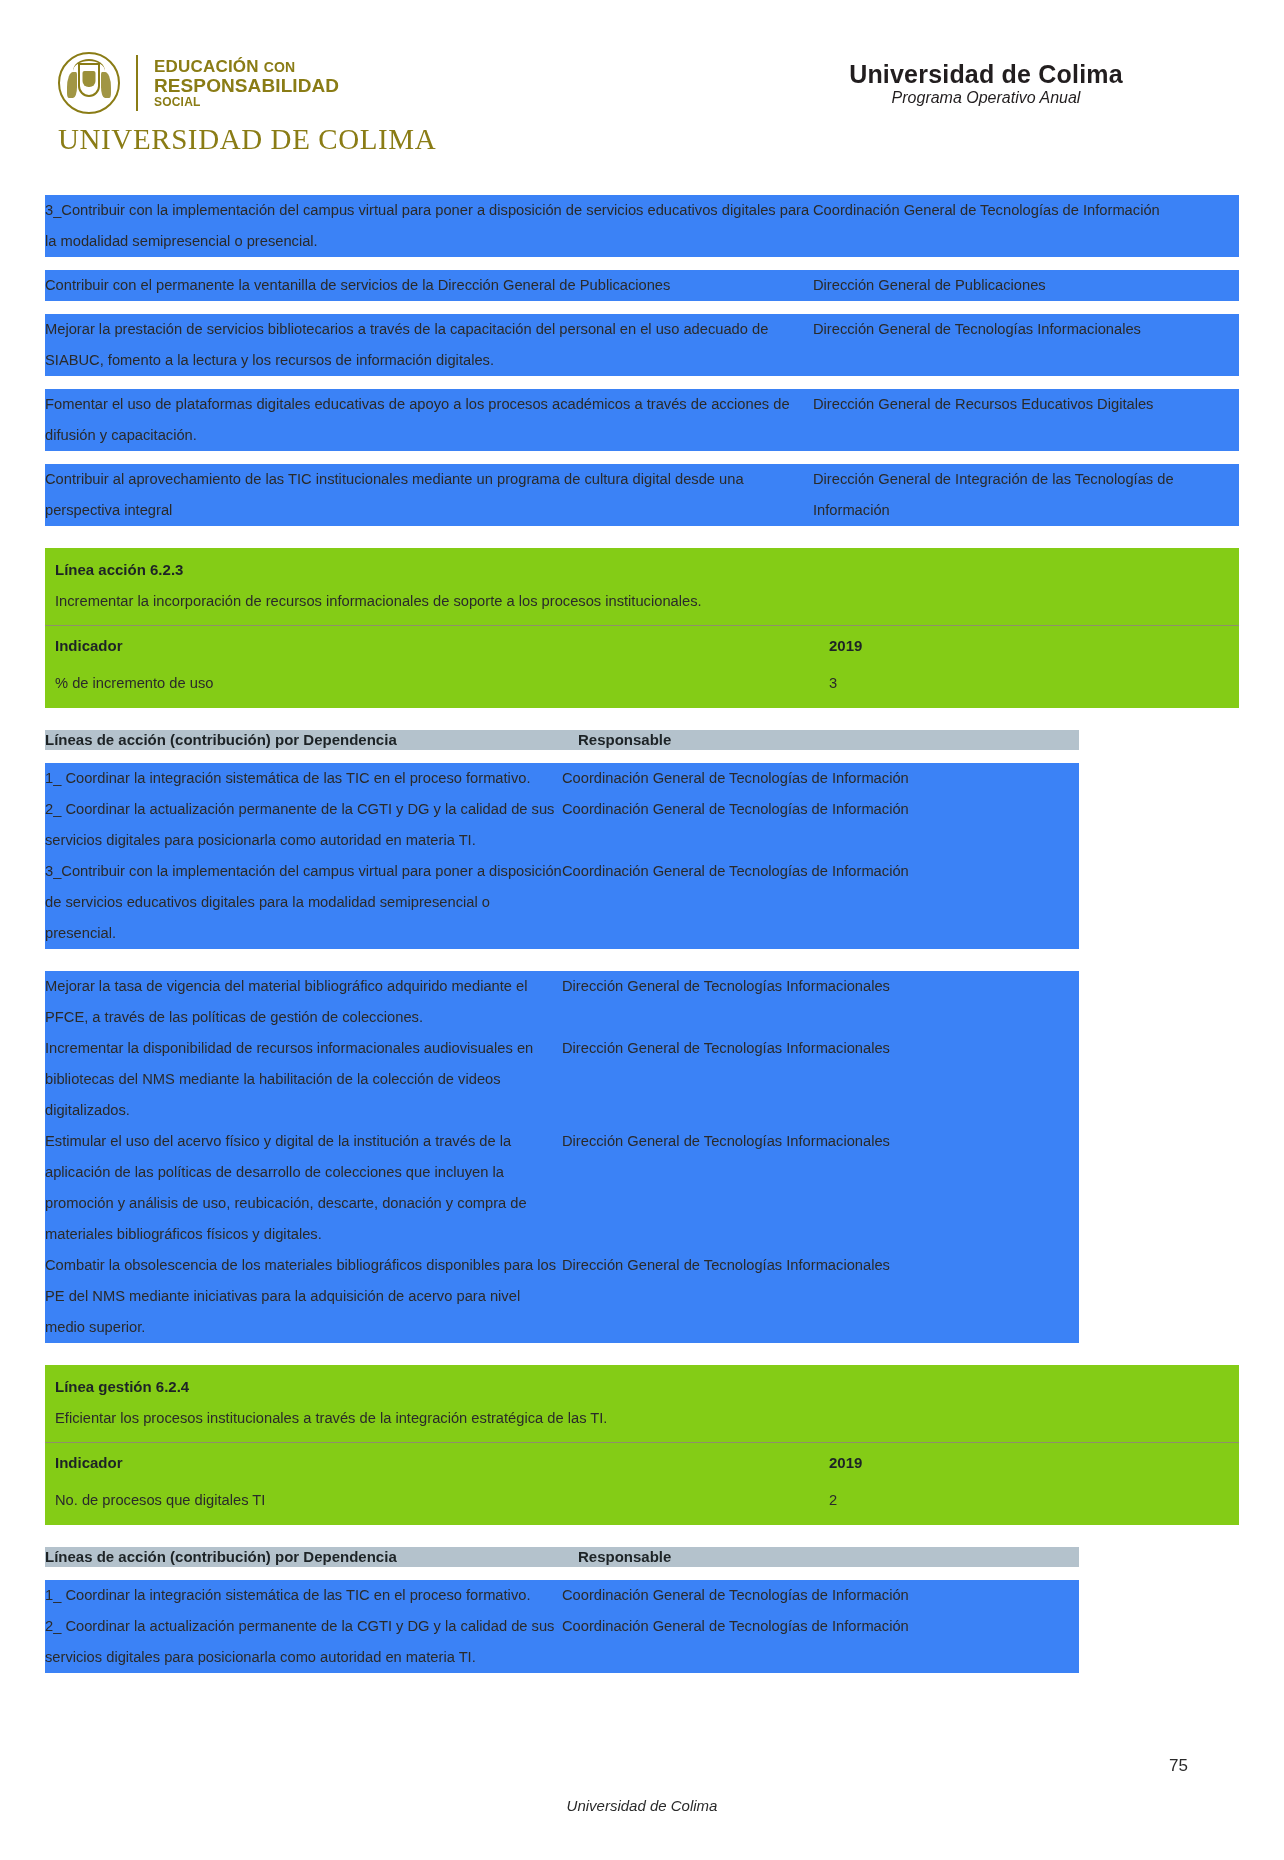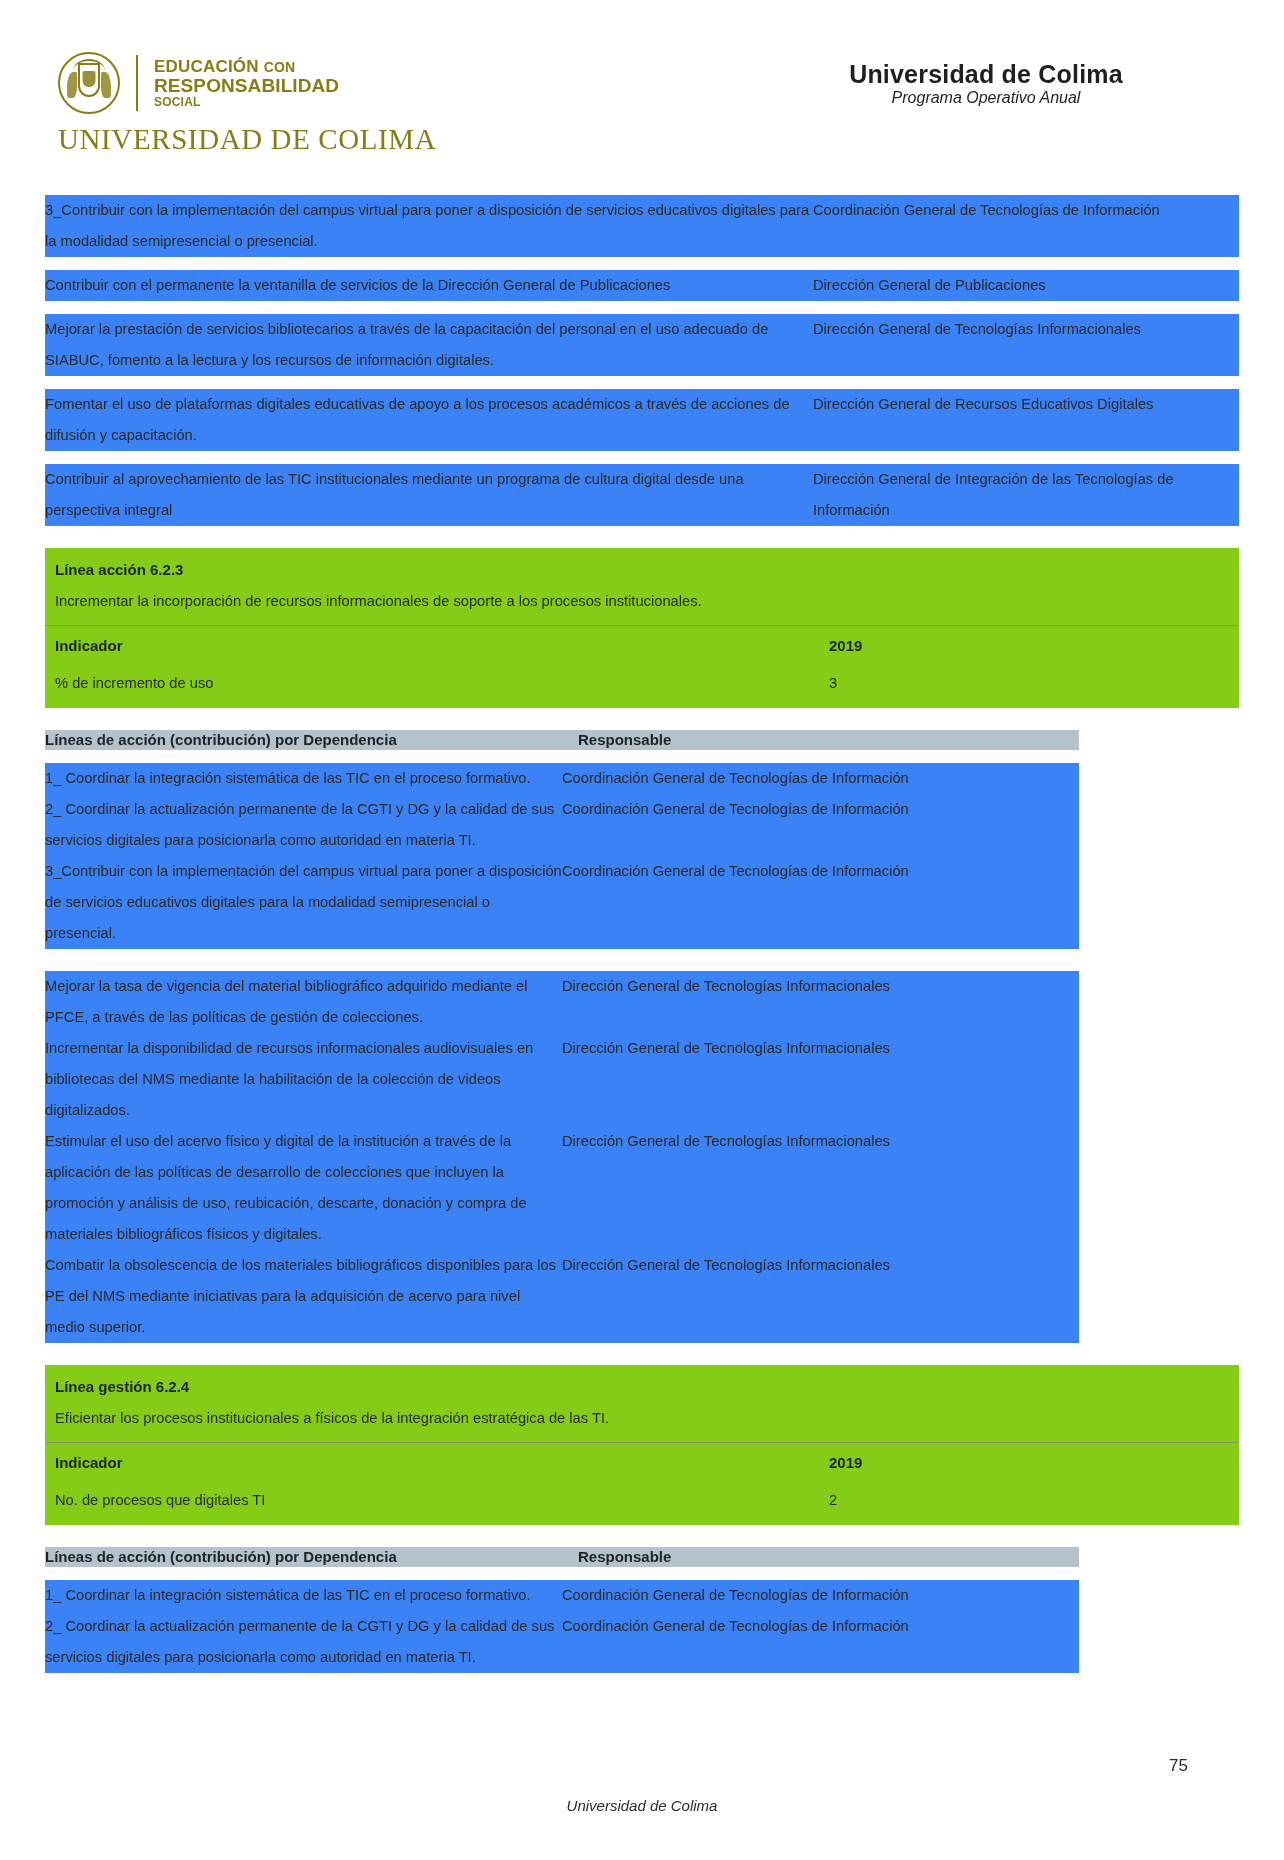--- a/index.html
+++ b/index.html
@@ -391,21 +391,21 @@
         <td class="colB cell cellR grey rowline" style="padding-top:0">Dirección General de Tecnologías Informacionales</td>
       </tr>
       <tr>
             <td colspan="2" class="spacer lg"></td>
           </tr>
     </tbody>
       </table>
 
     <div class="greenblock">
       <div class="ga-title">Línea gestión 6.2.4</div>
-      <div class="ga-desc">Eficientar los procesos institucionales a físicos de la integración estratégica de las TI.</div>
+      <div class="ga-desc">Eficientar los procesos institucionales a través de la integración estratégica de las TI.</div>
       <div class="ind-sep"></div>
       <div class="ind-row">
         <div class="ind-label">Indicador</div>
         <div class="ind-year">2019</div>
       </div>
       <div class="ind-row">
         <div class="ind-vlabel">No. de procesos que digitales TI</div>
         <div class="ind-vval">2</div>
       </div>
     </div>

